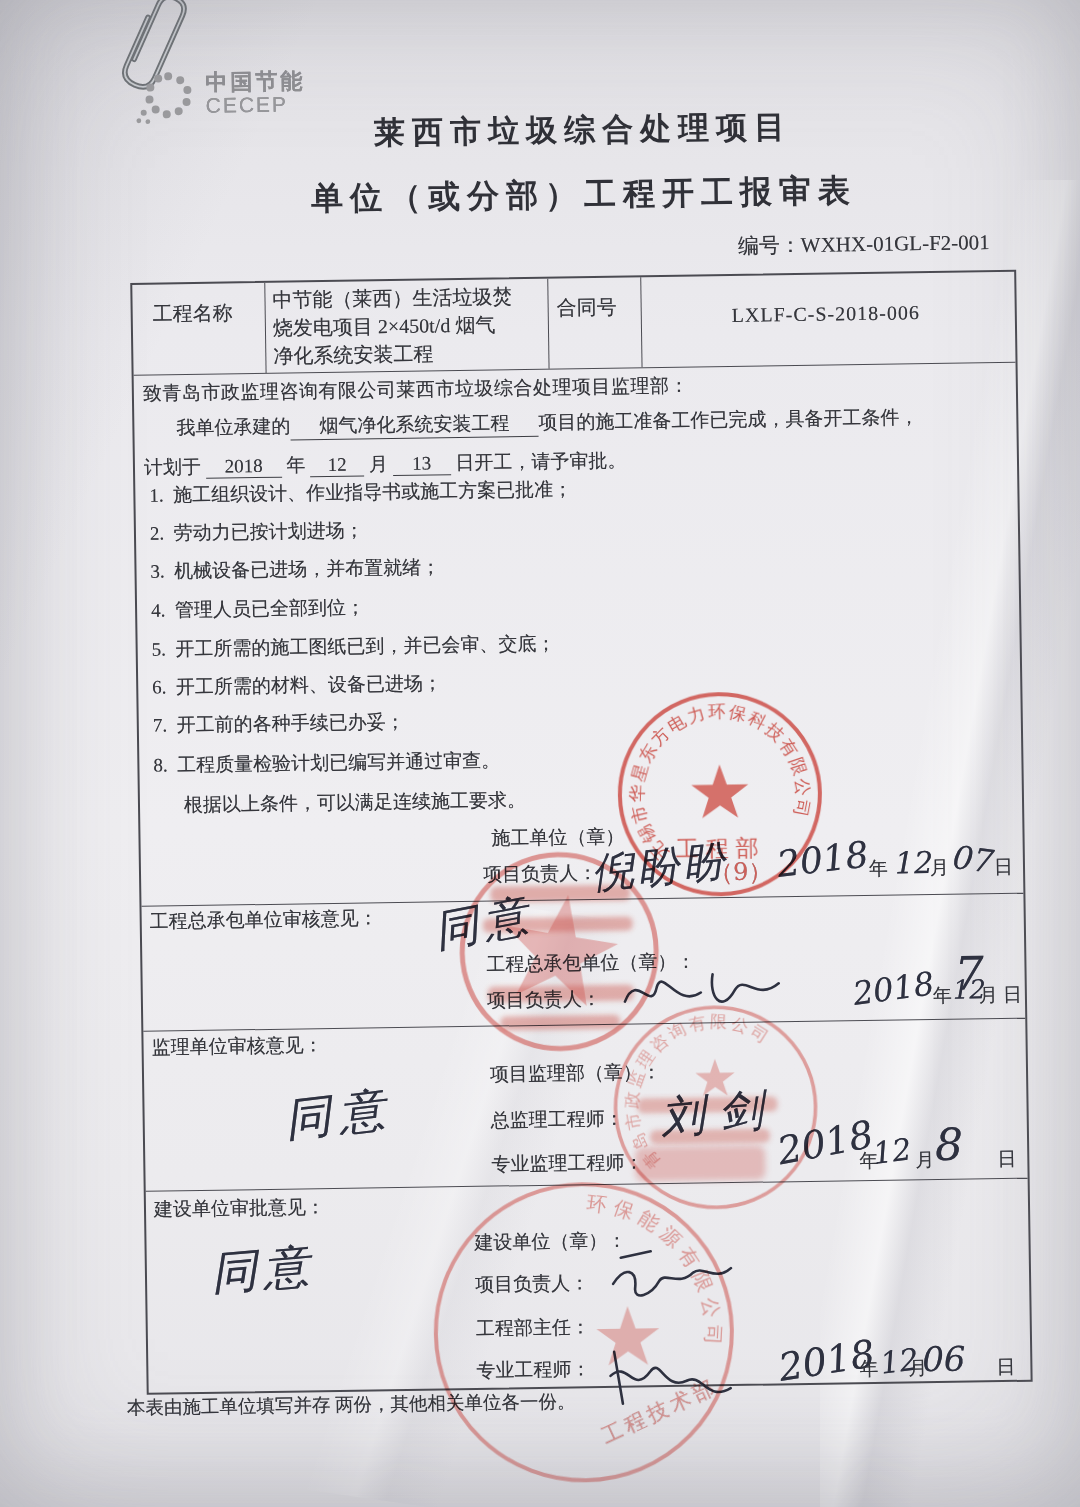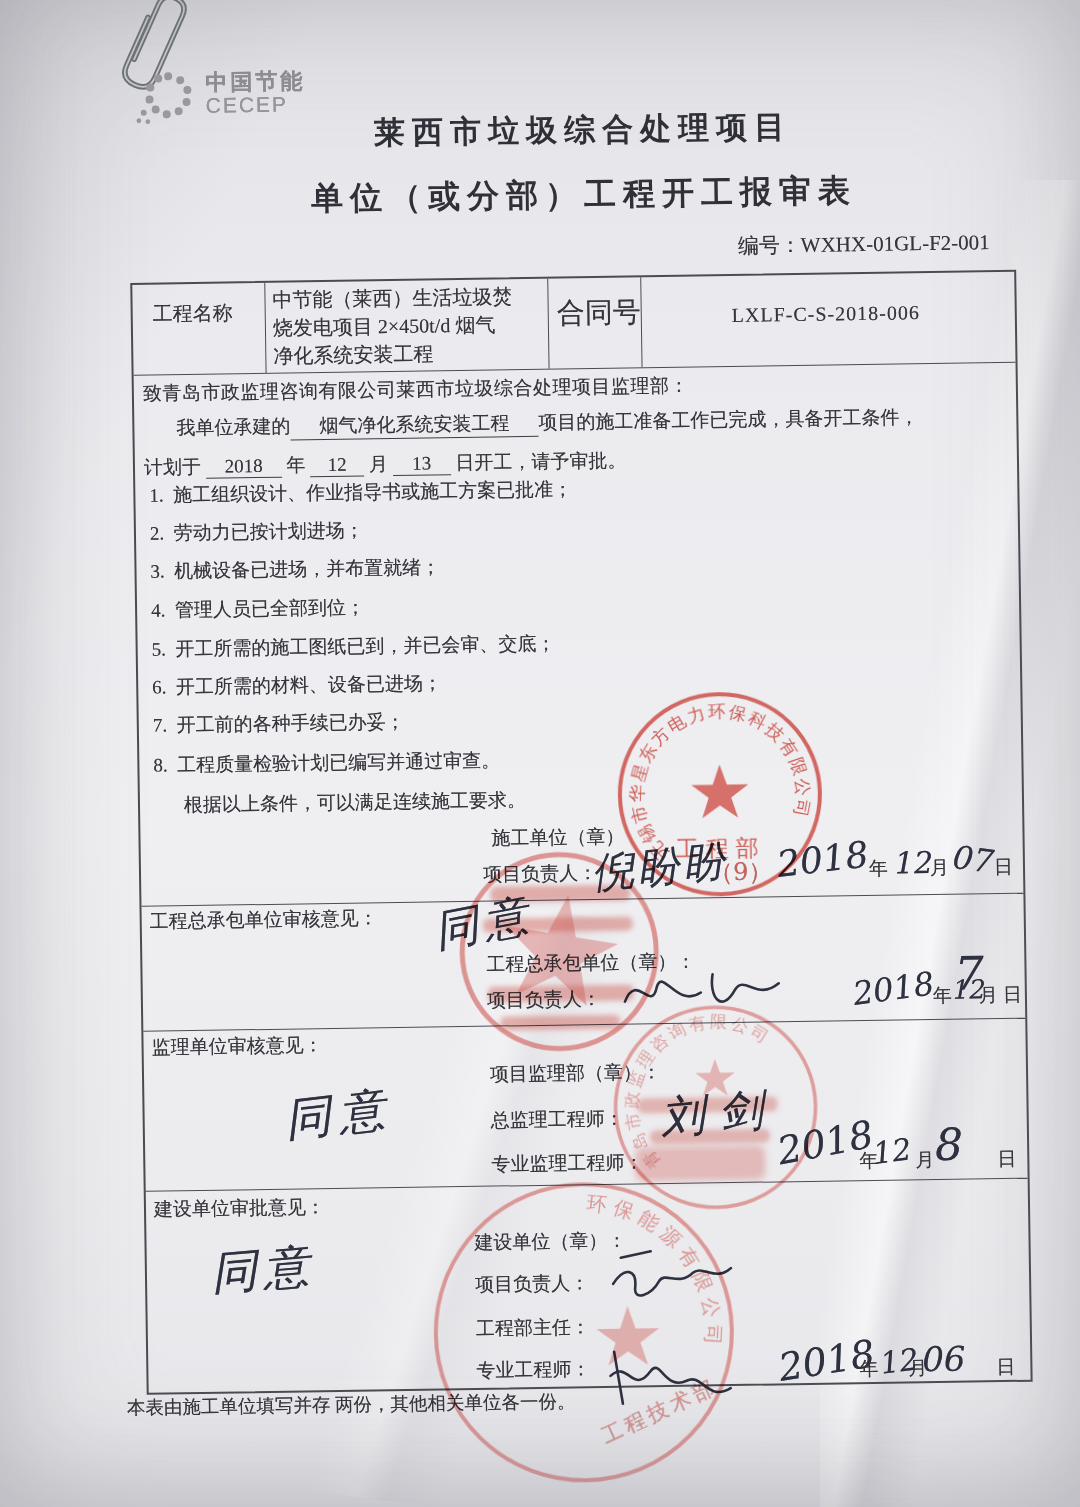--- a/index.html
+++ b/index.html
@@ -85,21 +85,21 @@
       <div class="hl" style="top:906px;"></div>
       <div class="vl" style="left:132px;height:90px;"></div>
       <div class="vl" style="left:415px;height:90px;"></div>
       <div class="vl" style="left:508px;height:90px;"></div>
     </div>
 
     <div class="t" style="left:152px;top:288px;font-size:20px;">工程名称</div>
     <div class="t" style="left:272px;top:276px;font-size:20px;">中节能（莱西）生活垃圾焚</div>
     <div class="t" style="left:272px;top:304px;font-size:20px;">烧发电项目 2×450t/d 烟气</div>
     <div class="t" style="left:272px;top:332px;font-size:20px;">净化系统安装工程</div>
-    <div class="t" style="left:556px;top:288px;font-size:28px;text-align:right;">合同号</div>
+    <div class="t" style="left:556px;top:288px;font-size:20px;text-align:right;">合同号</div>
     <div class="t" style="left:638px;top:300px;width:374px;text-align:center;font-size:20px;letter-spacing:1px;">LXLF-C-S-2018-006</div>
 
     <div class="t" style="left:141px;top:368px;letter-spacing:.5px;">致青岛市政监理咨询有限公司莱西市垃圾综合处理项目监理部：</div>
     <div class="t" style="left:174px;top:403px;"><span>我单位承建的</span><span class="blank" style="min-width:236px;padding:0 6px;">烟气净化系统安装工程</span><span>项目的施工准备工作已完成，具备开工条件，</span></div>
     <div class="t" style="left:141px;top:442px;"><span>计划于</span> <span class="blank" style="min-width:76px;">2018</span> <span>年</span> <span class="blank" style="min-width:54px;">12</span> <span>月</span> <span class="blank" style="min-width:58px;">13</span> <span>日开工，请予审批。</span></div>
 
     <div class="t" style="left:146px;top:470px;"><span>1.</span>&nbsp;&nbsp;<span>施工组织设计、作业指导书或施工方案已批准；</span></div>
     <div class="t" style="left:146px;top:508px;"><span>2.</span>&nbsp;&nbsp;<span>劳动力已按计划进场；</span></div>
     <div class="t" style="left:146px;top:546px;"><span>3.</span>&nbsp;&nbsp;<span>机械设备已进场，并布置就绪；</span></div>
     <div class="t" style="left:146px;top:585px;"><span>4.</span>&nbsp;&nbsp;<span>管理人员已全部到位；</span></div>

